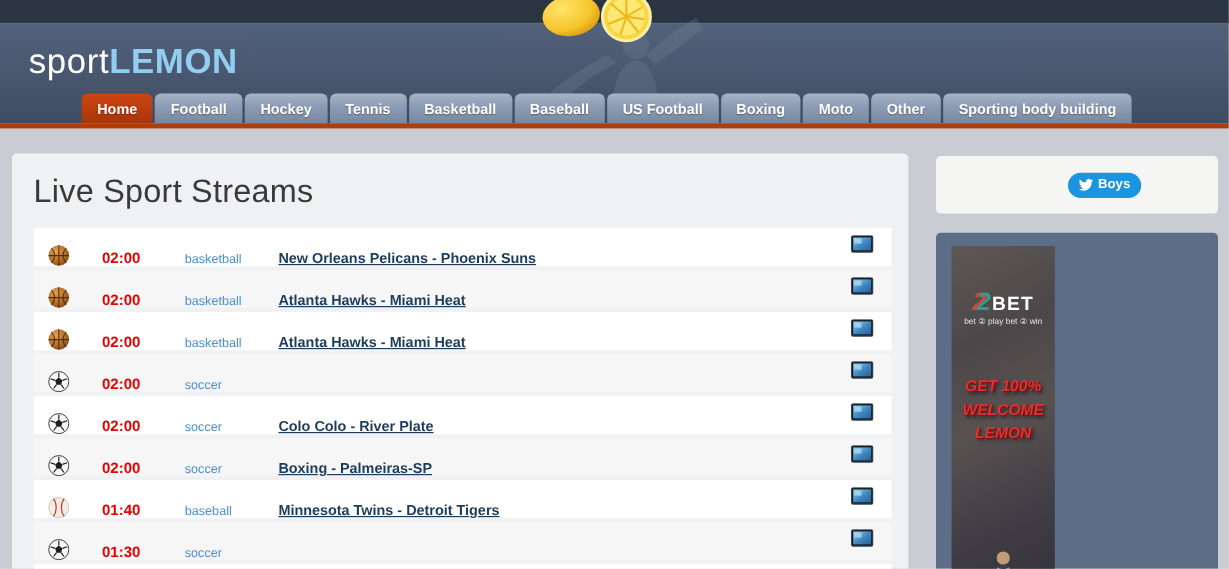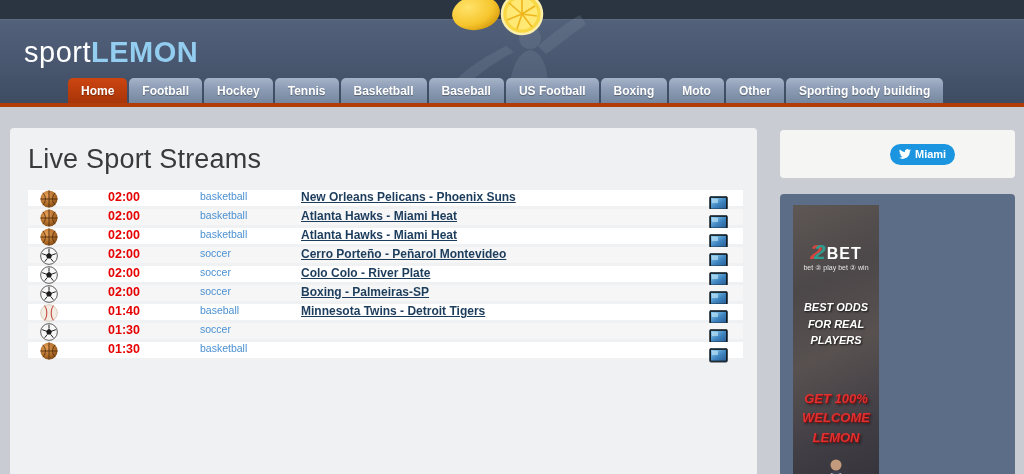--- a/index.html
+++ b/index.html
@@ -49,22 +49,22 @@
     position:absolute; left:10px; top:128px; width:747px; height:346px;
     background:var(--panel-bg, #f0f1f3);
     border-radius:4px 4px 0 0;
   }
   .title {
     padding:16px 0 15px 18px;
     font-size:27px; font-weight:400; color:#3a3a3a; letter-spacing:0.2px;
   }
   .streams { margin:0 0 0 18px; width:715px; }
   .stream-row {
-    position:relative; height:16px; margin-bottom:3px;
-    background:#fff; display:flex; align-items:flex-start;gap:23px;
+    position:relative; height:32px; margin-bottom:3px;
+    background:#fff; display:flex; align-items:flex-end;
   }
   .stream-row.alt { background:#f6f6f7; }
   .ball-cell { width:42px; display:flex; justify-content:center; align-items:center; }
   .time {
     width:62px; text-align:center;
     font-size:12.5px; font-weight:bold; color:var(--time-red, #e60000);
   }
   .sport {
     margin-left:22px; width:78px;
     font-size:10.5px; color:var(--sport-link-blue, #4a90d2);
@@ -297,21 +297,20 @@
               <path d="M13.4 8.9 L17.6 7.4"></path>
               <path d="M12.1 12.9 L14.8 16.4"></path>
           <path d="M7.9 12.9 L5.2 16.4"></path>
               <path d="M6.6 8.9 L2.4 7.4"></path>
         </g>
       </svg>
 
     </span>
     <span class="time">02:00</span>
     <span class="sport">soccer</span>
-    <a class="match" href="#">Cerro Porteño - Peñarol Montevideo</a>
     <a class="tv" href="#">
       <svg width="19" height="15" viewBox="0 0 20 16">
         <defs>
           <linearGradient id="tvg" x1="0" y1="0" x2="1" y2="1">
             <stop offset="0%" stop-color="#8ecdef"></stop>
                 <stop offset="55%" stop-color="#3e85c0"></stop>
                 <stop offset="100%" stop-color="#2a5f96"></stop>
           </linearGradient>
         </defs>
         <rect x="0.5" y="0.5" width="19" height="14.5" rx="1.5" fill="#10191f" stroke="#39444e"></rect>
@@ -486,33 +485,28 @@
     </a>
   </div>
     </div>
 </div>
 
 <div class="tweet-panel">
   <a class="tweet-btn" href="#">
     <svg viewBox="0 0 24 24" width="12" height="12" fill="#fff">
       <path d="M23.95 4.57a10 10 0 0 1-2.82.77 4.96 4.96 0 0 0 2.16-2.72c-.95.56-2 .96-3.12 1.19a4.92 4.92 0 0 0-8.39 4.48A13.94 13.94 0 0 1 1.64 3.16a4.92 4.92 0 0 0 1.52 6.57 4.9 4.9 0 0 1-2.23-.61v.06a4.92 4.92 0 0 0 3.95 4.83 4.9 4.9 0 0 1-2.21.08 4.93 4.93 0 0 0 4.6 3.42A9.87 9.87 0 0 1 0 19.54a13.94 13.94 0 0 0 7.55 2.21c9.06 0 14.01-7.5 14.01-14.01l-.02-.63a10 10 0 0 0 2.41-2.54z"></path>
     </svg>
-    <span>Miami</span>
+    <span>Boys</span>
   </a>
 </div>
 
 <div class="ad-panel">
   <a class="ad" href="#">
     <div class="ad-logo"><span class="n2 red">2</span><span class="n2 teal">2</span><span class="bet">BET</span></div>
     <div class="ad-tagline">bet ② play  bet ② win</div>
-    <div class="ad-headline">
-      <div>BEST ODDS</div>
-      <div>FOR REAL</div>
-      <div>PLAYERS</div>
-    </div>
     <div class="ad-bonus">
       <div>GET 100%</div>
       <div>WELCOME</div>
       <div>LEMON</div>
     </div>
     <svg class="ad-player" width="36" height="32" viewBox="0 0 36 32">
       <circle cx="18" cy="7" r="5.5" fill="#c49a7c"></circle>
       <path d="M8 32 C8 19 12 13 18 13 C24 13 28 19 28 32 Z" fill="#3c4150"></path>
       <path d="M13 15 L9 26 L12 27 L16 16 Z" fill="#b9bec9"></path>
       <path d="M23 15 L27 26 L24 27 L20 16 Z" fill="#b9bec9"></path>

